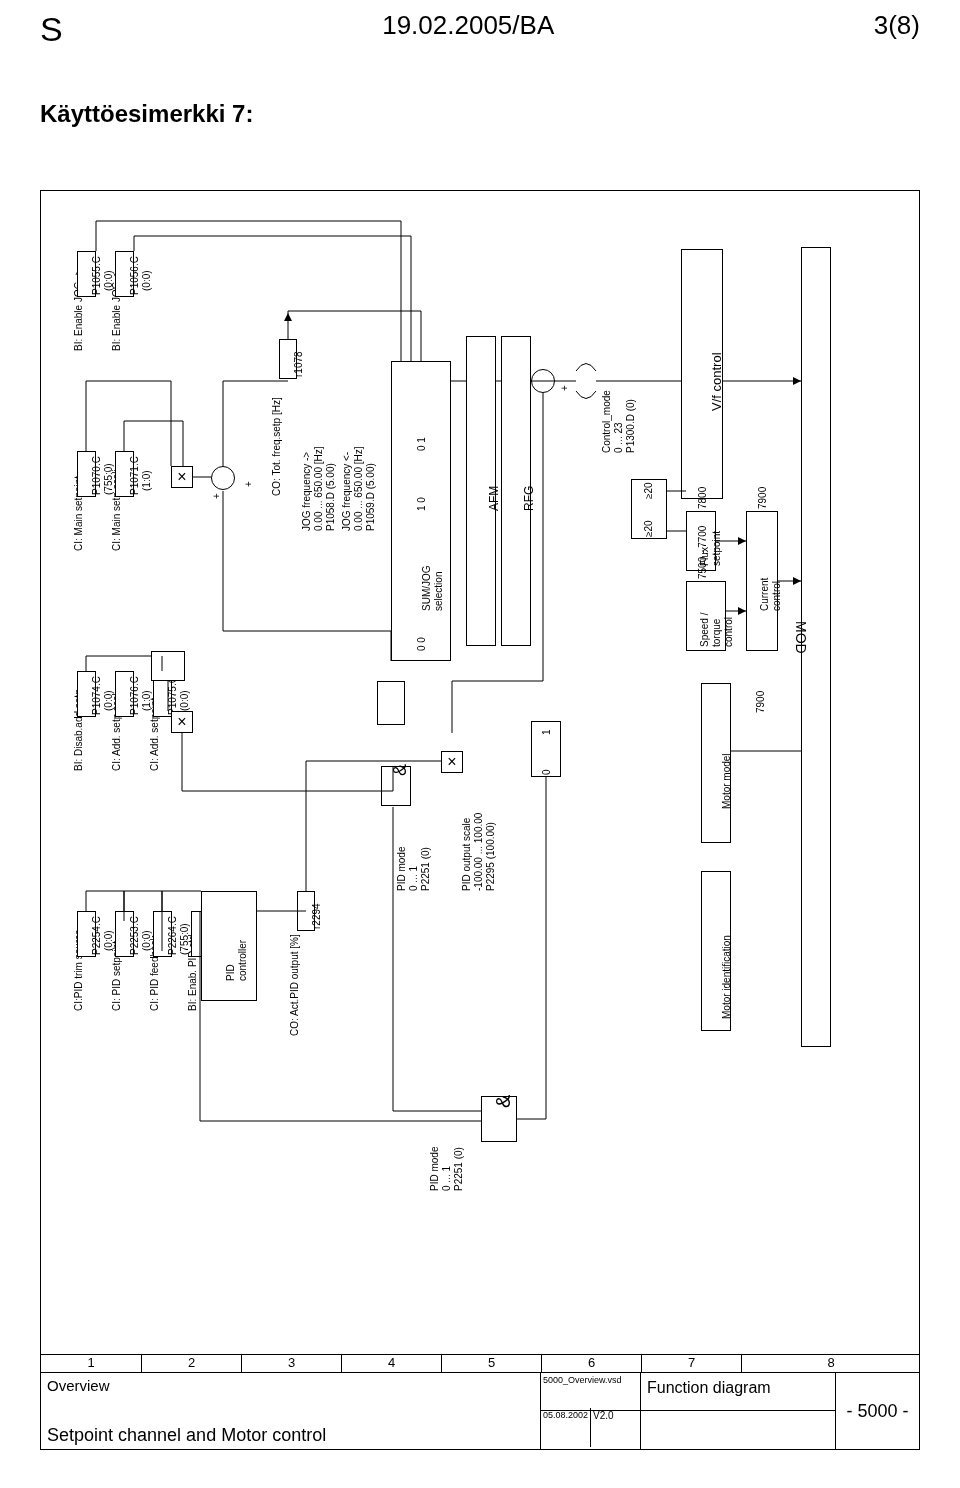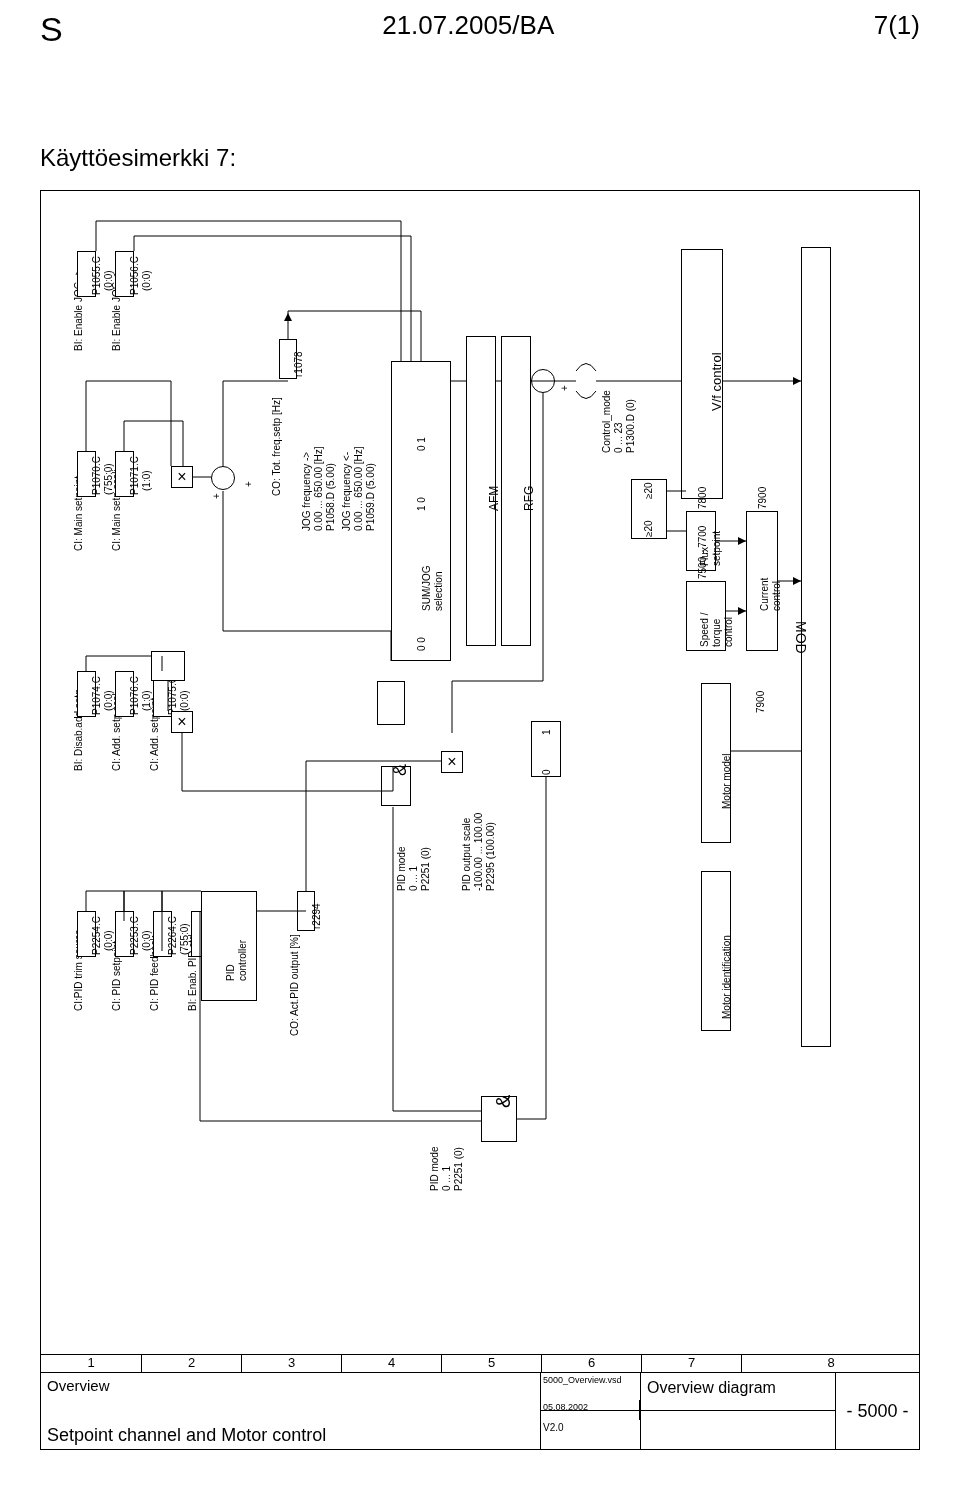--- a/index.html
+++ b/index.html
@@ -23,21 +23,21 @@
   }
   .title-row {
     position: absolute;
     top: 100px;
     left: 40px;
     right: 40px;
     font-size: 24px;
     display:flex;
     gap:60px;
   }
-  .title-row .bold { font-weight: normal; margin-top: 44px; }
+  .title-row .bold { font-weight: bold; }
   .diagram {
     position: absolute;
     top: 190px;
     left: 40px;
     width: 880px;
     height: 1260px;
     border: 1px solid #000;
   }
   .rot270 {
     transform: rotate(-90deg);
@@ -91,22 +91,22 @@
     position:absolute; border:1px solid #000; background:#fff;
   }
   .small-text { font-size: 10px; }
   svg.wires { position:absolute; top:0; left:0; }
 </style>
 </head>
 <body>
 
 <div class="header">
   <span style="font-size:34px;">S</span>
-  <span>21.07.2005/BA</span>
-  <span>7(1)</span>
+  <span>19.02.2005/BA</span>
+  <span>3(8)</span>
 </div>
 
 <div class="title-row">
   <div class="bold">Käyttöesimerkki 7:</div>
   <div>
   </div>
 </div>
 
 <div class="diagram">
 
@@ -372,25 +372,25 @@
     <div style="position:absolute; top:18px; left:0; right:0; bottom:0;">
       <div style="position:absolute; left:0; top:0; width:500px; height:77px; border-right:1px solid #000;">
         <div style="padding:4px 6px; font-size:15px;">Overview</div>
         <div style="position:absolute; bottom:4px; left:6px; font-size:18px;">Setpoint channel and Motor control</div>
       </div>
       <div style="position:absolute; left:500px; top:0; width:100px; height:77px; border-right:1px solid #000;">
         <div style="position:absolute; top:0; left:0; right:0; height:38px; border-bottom:1px solid #000;">
           <div class="rot270 small-text" style="left:40px; top:80px; transform-origin:left top;"></div>
           <div style="font-size:9px; padding:2px; word-break:break-all;">5000_Overview.vsd</div>
         </div>
-        <div style="position:absolute; bottom:11px; left:0; right:0; height:39px; display:flex;flex-direction:column;">
+        <div style="position:absolute; bottom:3px; left:0; right:0; height:39px; display:flex;">
           <div style="flex:1; border-right:1px solid #000; font-size:9px; padding:2px;">05.08.2002</div>
           <div style="flex:1; font-size:10px; padding:2px;">V2.0</div>
         </div>
       </div>
       <div style="position:absolute; left:600px; top:0; width:195px; height:77px; border-right:1px solid #000;">
-        <div style="height:38px; border-bottom:1px solid #000; font-size:16px; padding:6px;">Overview diagram</div>
+        <div style="height:38px; border-bottom:1px solid #000; font-size:16px; padding:6px;">Function diagram</div>
       </div>
       <div style="position:absolute; left:795px; top:0; right:0; height:77px; display:flex; align-items:center; justify-content:center; font-size:18px;">- 5000 -</div>
     </div>
   </div>
 
 </div>
 
 </body></html>

